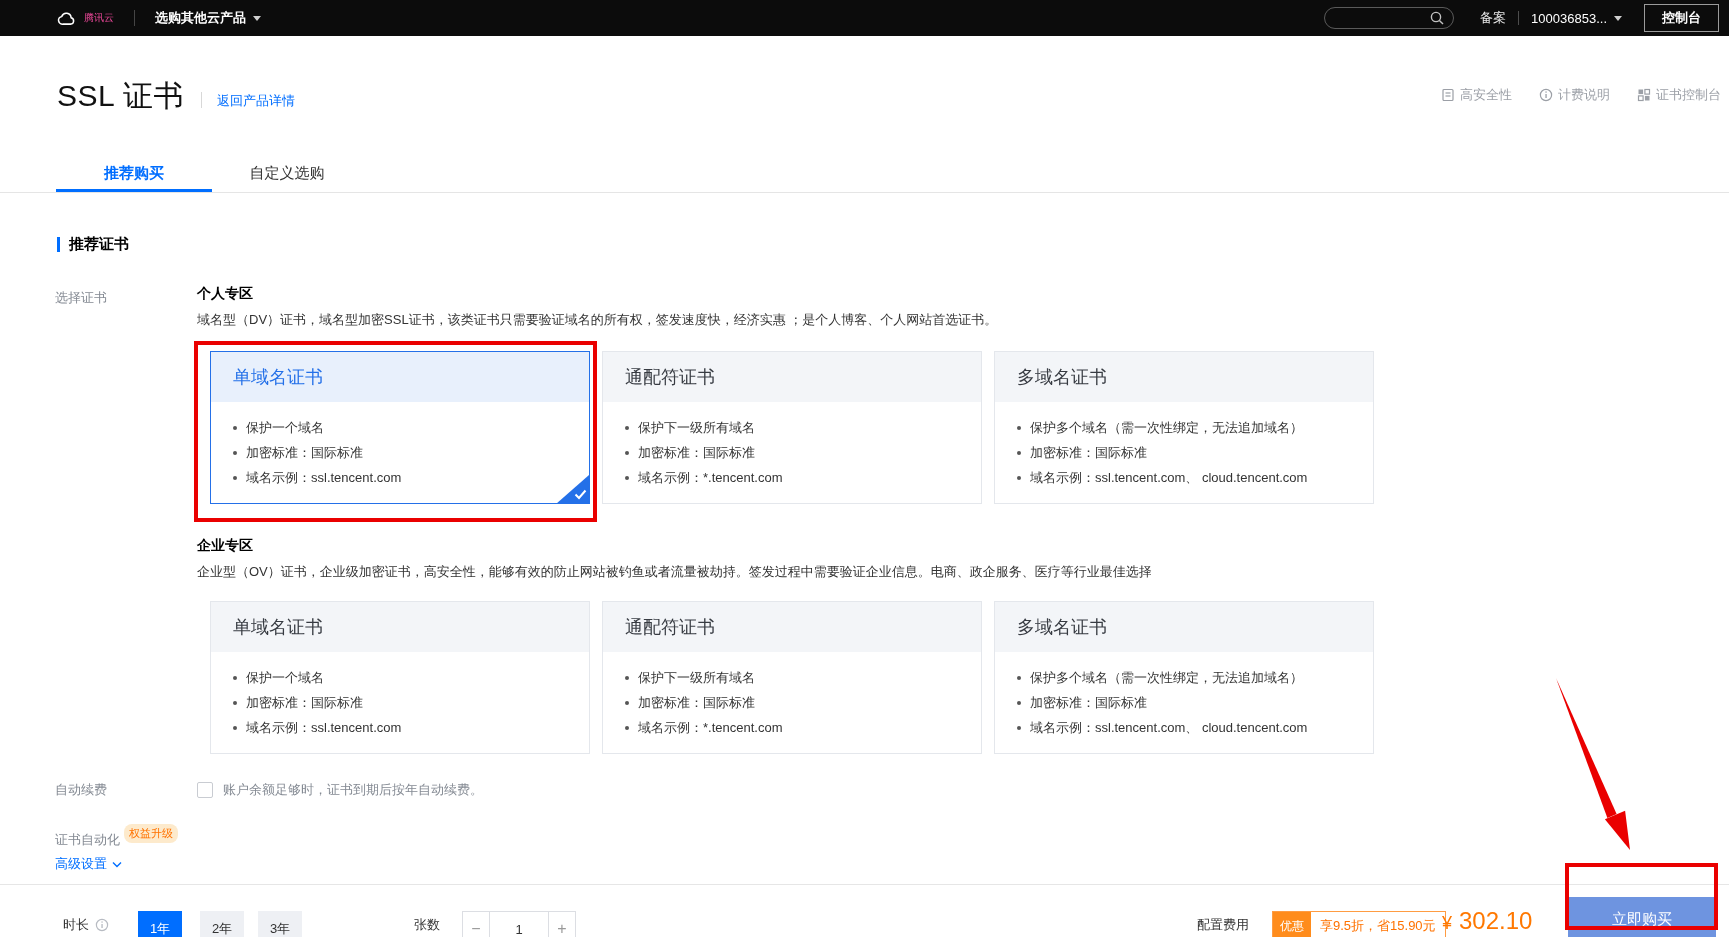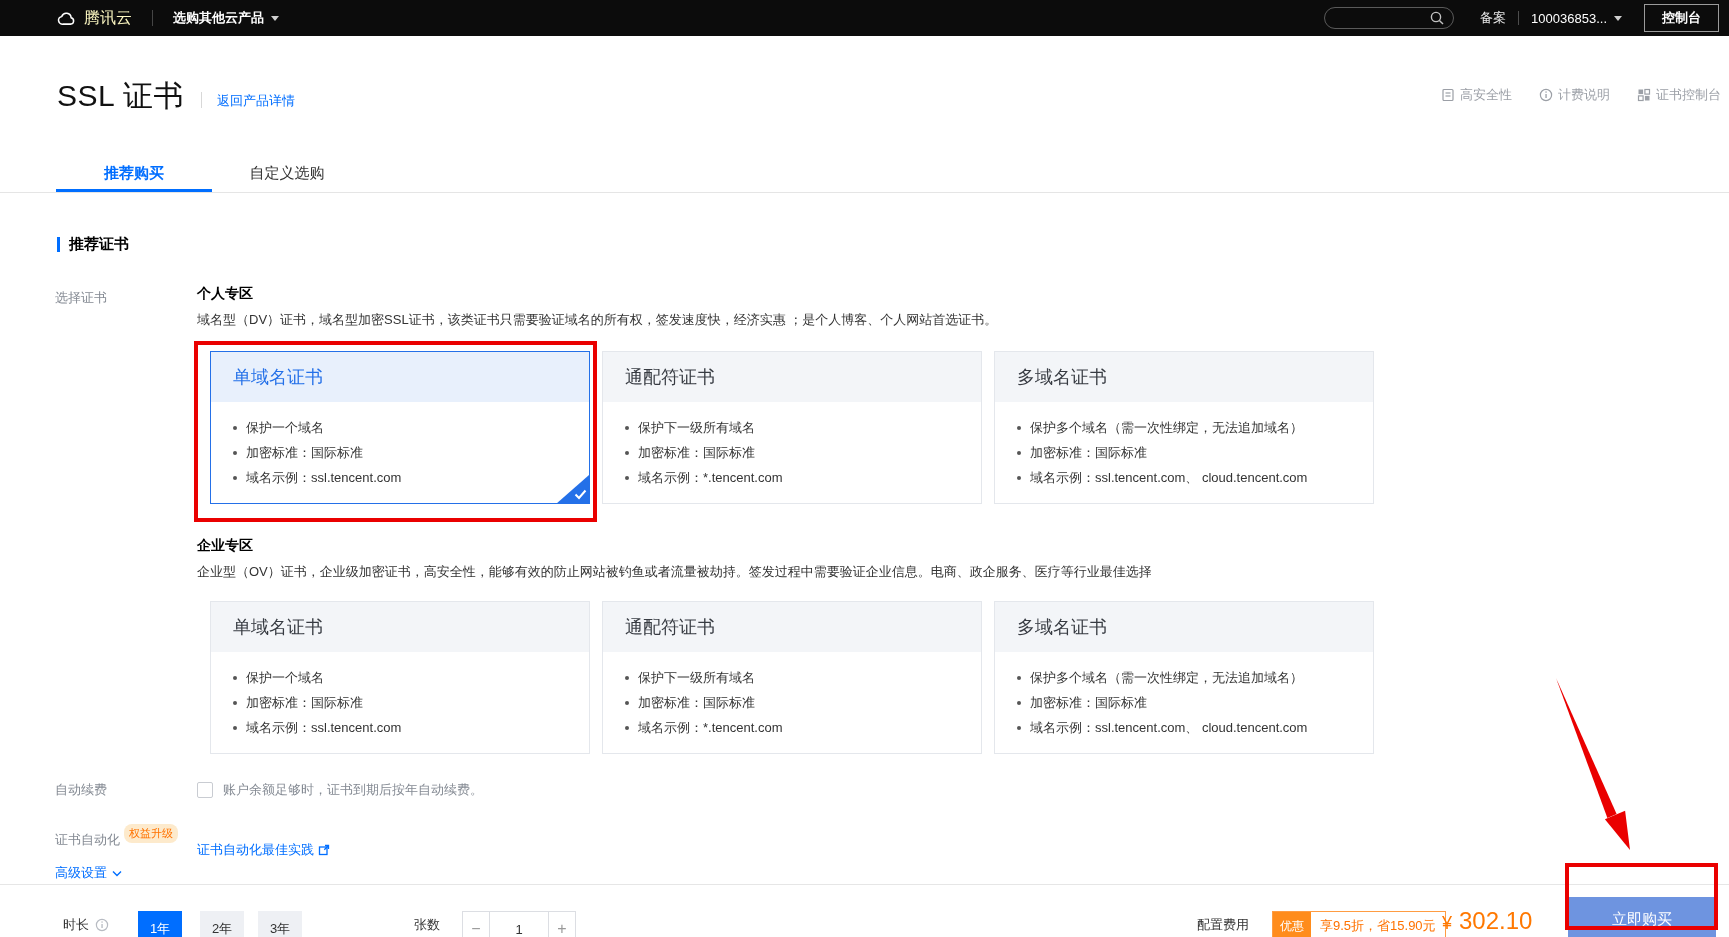--- a/index.html
+++ b/index.html
@@ -8,21 +8,21 @@
     position:relative; background:#fff;
     font-family:"Liberation Sans","DejaVu Sans",sans-serif;
     color:#333; font-size:13px;
   }
   
   .navbar { position:absolute; left:0; top:0; width:1729px; height:36px; background:#0c0c0c;
             display:flex; align-items:center; color:#fff; z-index:40; }
   .nav-left { display:flex; align-items:center; padding-left:55px; }
   .logo { display:flex; align-items:center; }
   .logo svg { margin-right:7px; }
-  .logo-text { font-size:16px; color:#fef9c3; }
+  .logo-text { font-size:10px; color:#ec4899; }
   .nav-divider { width:1px; height:16px; background:#454545; margin:0 20px; }
   .nav-menu { display:flex; align-items:center; font-size:13px; font-weight:bold; cursor:pointer; }
   .caret { width:0; height:0; border-left:4px solid transparent; border-right:4px solid transparent;
            border-top:5px solid #cfcfcf; margin-left:7px; display:inline-block; }
   .nav-right { margin-left:auto; display:flex; align-items:center; padding-right:10px; }
   .search-box { width:130px; height:22px; border:1px solid #5a5a5a; border-radius:12px;
                 display:flex; align-items:center; padding:0 8px 0 12px; margin-right:26px; }
   .search-box input { flex:1; background:transparent; border:none; outline:none; color:#ddd; font-size:12px; width:90px; }
   .nav-item { font-size:13px; color:#e8e8e8; cursor:pointer; }
   .nav-sep { width:1px; height:14px; background:#4d4d4d; margin:0 12px; }
@@ -362,30 +362,20 @@
       <span class="renew-text">账户余额足够时，证书到期后按年自动续费。</span>
     </div>
   </div>
 
   <div class="form-row row-auto">
     <div class="form-label auto-label-cell">
       <span>证书自动化</span>
       <span class="badge">权益升级</span>
     </div>
     <div>
-      <div class="auto-link">
-        <span>证书自动化最佳实践</span>
-        <span>
-          <svg width="12" height="12" viewBox="0 0 12 12">
-              <rect x="1.5" y="3" width="7.5" height="7.5" fill="none" stroke="#006eff" stroke-width="1.3"></rect>
-              <polyline points="7,1.5 10.5,1.5 10.5,5" fill="none" stroke="#006eff" stroke-width="1.3"></polyline>
-              <line x1="10.3" y1="1.7" x2="6.3" y2="5.7" stroke="#006eff" stroke-width="1.3"></line>
-            </svg>
-        </span>
-      </div>
     </div>
   </div>
 
   <div class="advanced">
     <span>高级设置</span>
     <span>
       <svg width="10" height="7" viewBox="0 0 10 7">
           <polyline points="1,1.5 5,5.5 9,1.5" fill="none" stroke="#006eff" stroke-width="1.4"></polyline>
         </svg>
     </span>

